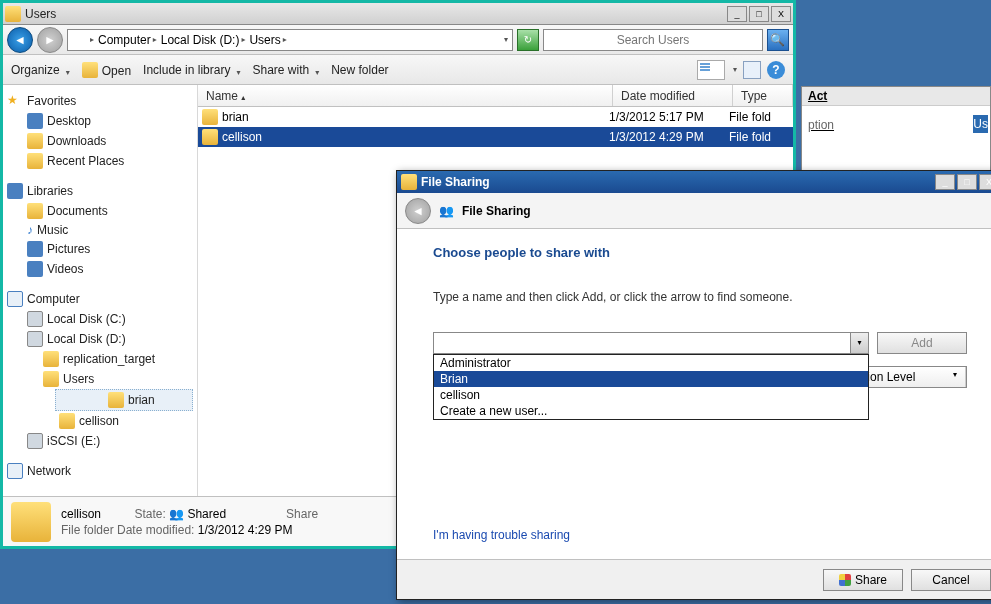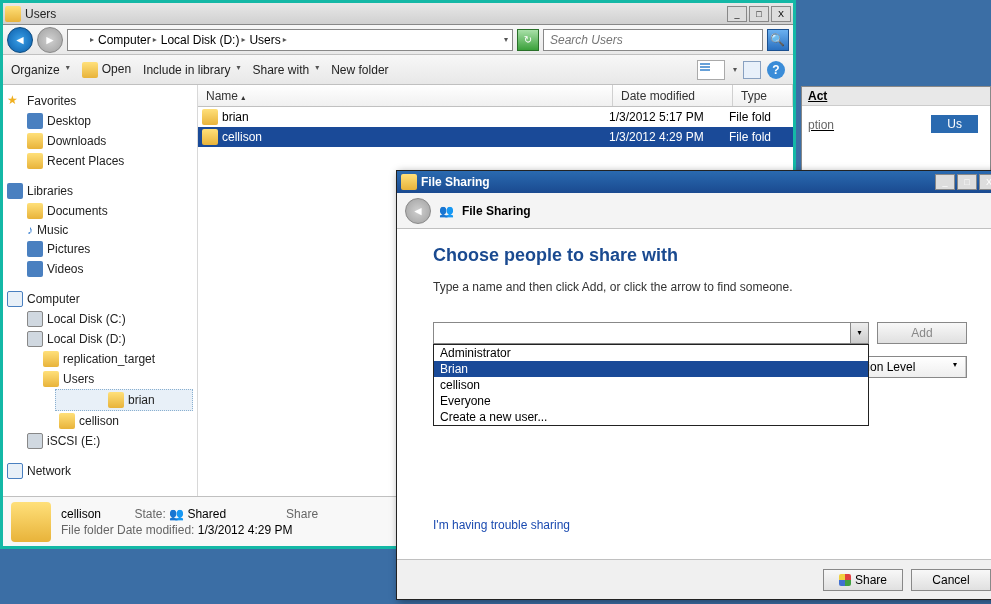--- a/index.html
+++ b/index.html
@@ -14,25 +14,25 @@
 .winbtn { width: 20px; height: 16px; background: #ddd; border: 1px solid #888; font-size: 9px; text-align: center; line-height: 14px; }
 
 .navrow { height: 30px; background: linear-gradient(#f7f7f7,#e9e9e9); border-bottom: 1px solid #c0c0c0; display: flex; align-items: center; padding: 0 4px; gap: 4px; }
 .navbtn { width: 26px; height: 26px; border-radius: 50%; background: radial-gradient(#3aa0e8,#0a5ca8); border: 1px solid #0a4a80; display:flex;align-items:center;justify-content:center;color:#fff; }
 .navbtn.disabled { background: radial-gradient(#d0d0d0,#a0a0a0); border-color:#888; }
 .addressbar { flex: 1; height: 22px; border: 1px solid #888; background: #fff; display: flex; align-items: center; padding: 0 4px; gap: 4px; }
 .crumb { display: flex; align-items: center; gap: 2px; }
 .crumbarrow { color:#555; font-size: 8px; }
 .refreshbtn { width: 22px; height: 22px; background: linear-gradient(#a8e0a8,#3aa03a); border: 1px solid #2a702a; display:flex;align-items:center;justify-content:center;color:#fff;font-size:10px; }
 .searchbox { width: 220px; height: 22px; border: 1px solid #888; background: #fff; display: flex; align-items: center; padding: 0 4px; }
-.searchbox input { flex: 1; border: none; outline: none; font-style: italic; color: #888; }
+.searchbox input { flex: 1; border: none; outline: none; color: #888; text-align: center; }
 .searchbtn { width: 22px; height: 22px; background: linear-gradient(#6ab0f0,#2a70c0); border: 1px solid #1a5090; color:#fff; display:flex;align-items:center;justify-content:center; }
 
 .toolbar { height: 30px; background: linear-gradient(#f7f7f7,#e8e8e8); border-bottom: 1px solid #c0c0c0; display: flex; align-items: center; padding: 0 8px; gap: 12px; }
-.tbitem { display: flex; align-items: flex-start; gap: 4px; color: #222; }
+.tbitem { display: flex; align-items: flex-end; gap: 4px; color: #222; }
 .tbarrow { font-size: 8px; color:#555; margin-left:2px; }
 .tbright { margin-left: auto; display:flex; gap:6px; align-items:center; }
 .viewicon { width: 28px; height: 20px; border: 1px solid #aaa; background: #fff; display:flex; }
 .viewicon .bars { width:14px; display:flex;flex-direction:column;gap:1px;padding:2px; }
 .viewicon .bars div { height:2px; background:#66a0d8; }
 .helpicon { width:18px;height:18px;border-radius:50%;background:#3a8cd8;color:#fff;text-align:center;line-height:18px;font-weight:bold; }
 
 .body { display: flex; height: calc(100% - 82px - 50px); }
 .tree { width: 195px; border-right: 1px solid #d8d8d8; padding: 6px 4px; overflow: hidden; }
 .treegroup { margin-bottom: 10px; }
@@ -66,21 +66,21 @@
 .details .dtext { line-height: 16px; }
 
 
 .sharedlg { position:absolute; top: 170px; left: 396px; width: 608px; height: 430px; background:#fff; border:1px solid #222; box-shadow: 2px 2px 8px rgba(0,0,0,0.4); }
 .dlgtitle { height:22px; background: linear-gradient(#2a6ab0,#1a4a90); color:#fff; display:flex; align-items:center; padding:0 4px; }
 .dlgtitle .ticon { margin-right:4px; }
 .dlgtitle .t { flex:1; font-weight:bold; }
 .dlghdr { height:36px; border-bottom:1px solid #c0c0c0; display:flex; align-items:center; padding:0 8px; gap:8px; background:#f4f4f4; }
 .backcircle { width:26px;height:26px;border-radius:50%;background:radial-gradient(#d0d0d0,#a0a0a0);border:1px solid #888;display:flex;align-items:center;justify-content:center;color:#fff; }
 .dlgbody { padding: 16px 36px; }
-.dlgh1 { font-size: 18px; font-weight: bold; color:#1a4a90; margin-bottom: 14px; }
+.dlgh1 { font-size: 13px; font-weight: bold; color:#1a4a90; margin-bottom: 30px; }
 .dlgp { color:#333; margin-bottom: 28px; }
 .combo-row { display:flex; gap: 8px; position: relative; }
 .combo { flex:1; height:22px; border:1px solid #888; background:#fff; position:relative; }
 .combo input { width: calc(100% - 18px); height:100%; border:none; outline:none; padding:0 4px; }
 .combo .drop { position:absolute; right:0; top:0; width:18px; height:100%; background:linear-gradient(#eee,#ccc); border-left:1px solid #888; text-align:center; line-height:20px; font-size:8px; }
 .addbtn { width: 90px; height:22px; background:linear-gradient(#f8f8f8,#e0e0e0); border:1px solid #888; color:#888; }
 .dropdown { position:absolute; top:22px; left:0; width: calc(100% - 98px); background:#fff; border:1px solid #222; z-index:5; }
 .dropdown div { padding: 1px 6px; }
 .dropdown div.sel { background:#1a4a98; color:#fff; }
 .perms-hdr { margin-top: 12px; display:flex; border:1px solid #888; background:linear-gradient(#fff,#eee); height:22px; }
@@ -89,21 +89,21 @@
 .perms-hdr .plevel { width:150px; display:flex; justify-content:space-between; }
 .troublelink { color:#1a4ab0; margin-top: 140px; display:inline-block; }
 
 .dlgfoot { position:absolute; bottom:0; left:0; right:0; height:40px; background:#f0f0f0; border-top:1px solid #c0c0c0; display:flex; justify-content:flex-end; align-items:center; padding:0 12px; gap:8px; }
 .dlgbtn { width:80px; height:22px; background:linear-gradient(#f8f8f8,#e0e0e0); border:1px solid #888; display:flex; align-items:center; justify-content:center; gap:4px; }
 .shieldicon { width:12px;height:12px; background: conic-gradient(#e04040 0 90deg,#40a040 90deg 180deg,#4070d0 180deg 270deg,#f0d040 270deg); border-radius:2px; }
 
 
 .bgpanel1 { position:absolute; top:86px; right:0; width:190px; height:90px; background:#fff; border:1px solid #888;text-decoration:underline; }
 .bgpanel1 .h { background:#e8e8e8; padding:2px 6px; font-weight:bold; border-bottom:1px solid #ccc; }
-.bgpanel1 .tab { position:absolute; right:12px; top:28px; background:#2a6ab0; color:#fff; padding:2px 16px; }
+.bgpanel1 .tab { position:absolute; right:2px; top:28px; background:#2a6ab0; color:#fff; padding:2px 0; }
 .bgpanel1 .txt { padding: 12px 6px 2px; color:#666; }
 </style>
 </head>
 <body>
 
 <div class="bgpanel1">
   <div class="h">Act</div>
   <div class="txt">ption</div>
   <div class="tab">Us</div>
 </div>
@@ -328,21 +328,20 @@
     <div class="combo-row">
       <div class="combo">
         <input value="" style="">
         <div class="drop">▾</div>
       </div>
       <button class="addbtn">Add</button>
       <div class="dropdown">
         <div>Administrator</div>
         <div class="sel">Brian</div>
         <div>cellison</div>
-        <div>Everyone</div>
         <div>Create a new user...</div>
       </div>
     </div>
     <div class="perms-hdr">
       <div class="pname">Name</div>
       <div class="plevel">
           <span>Permission Level</span>
           <span style="font-size:8px">▾</span>
         </div>
     </div>

